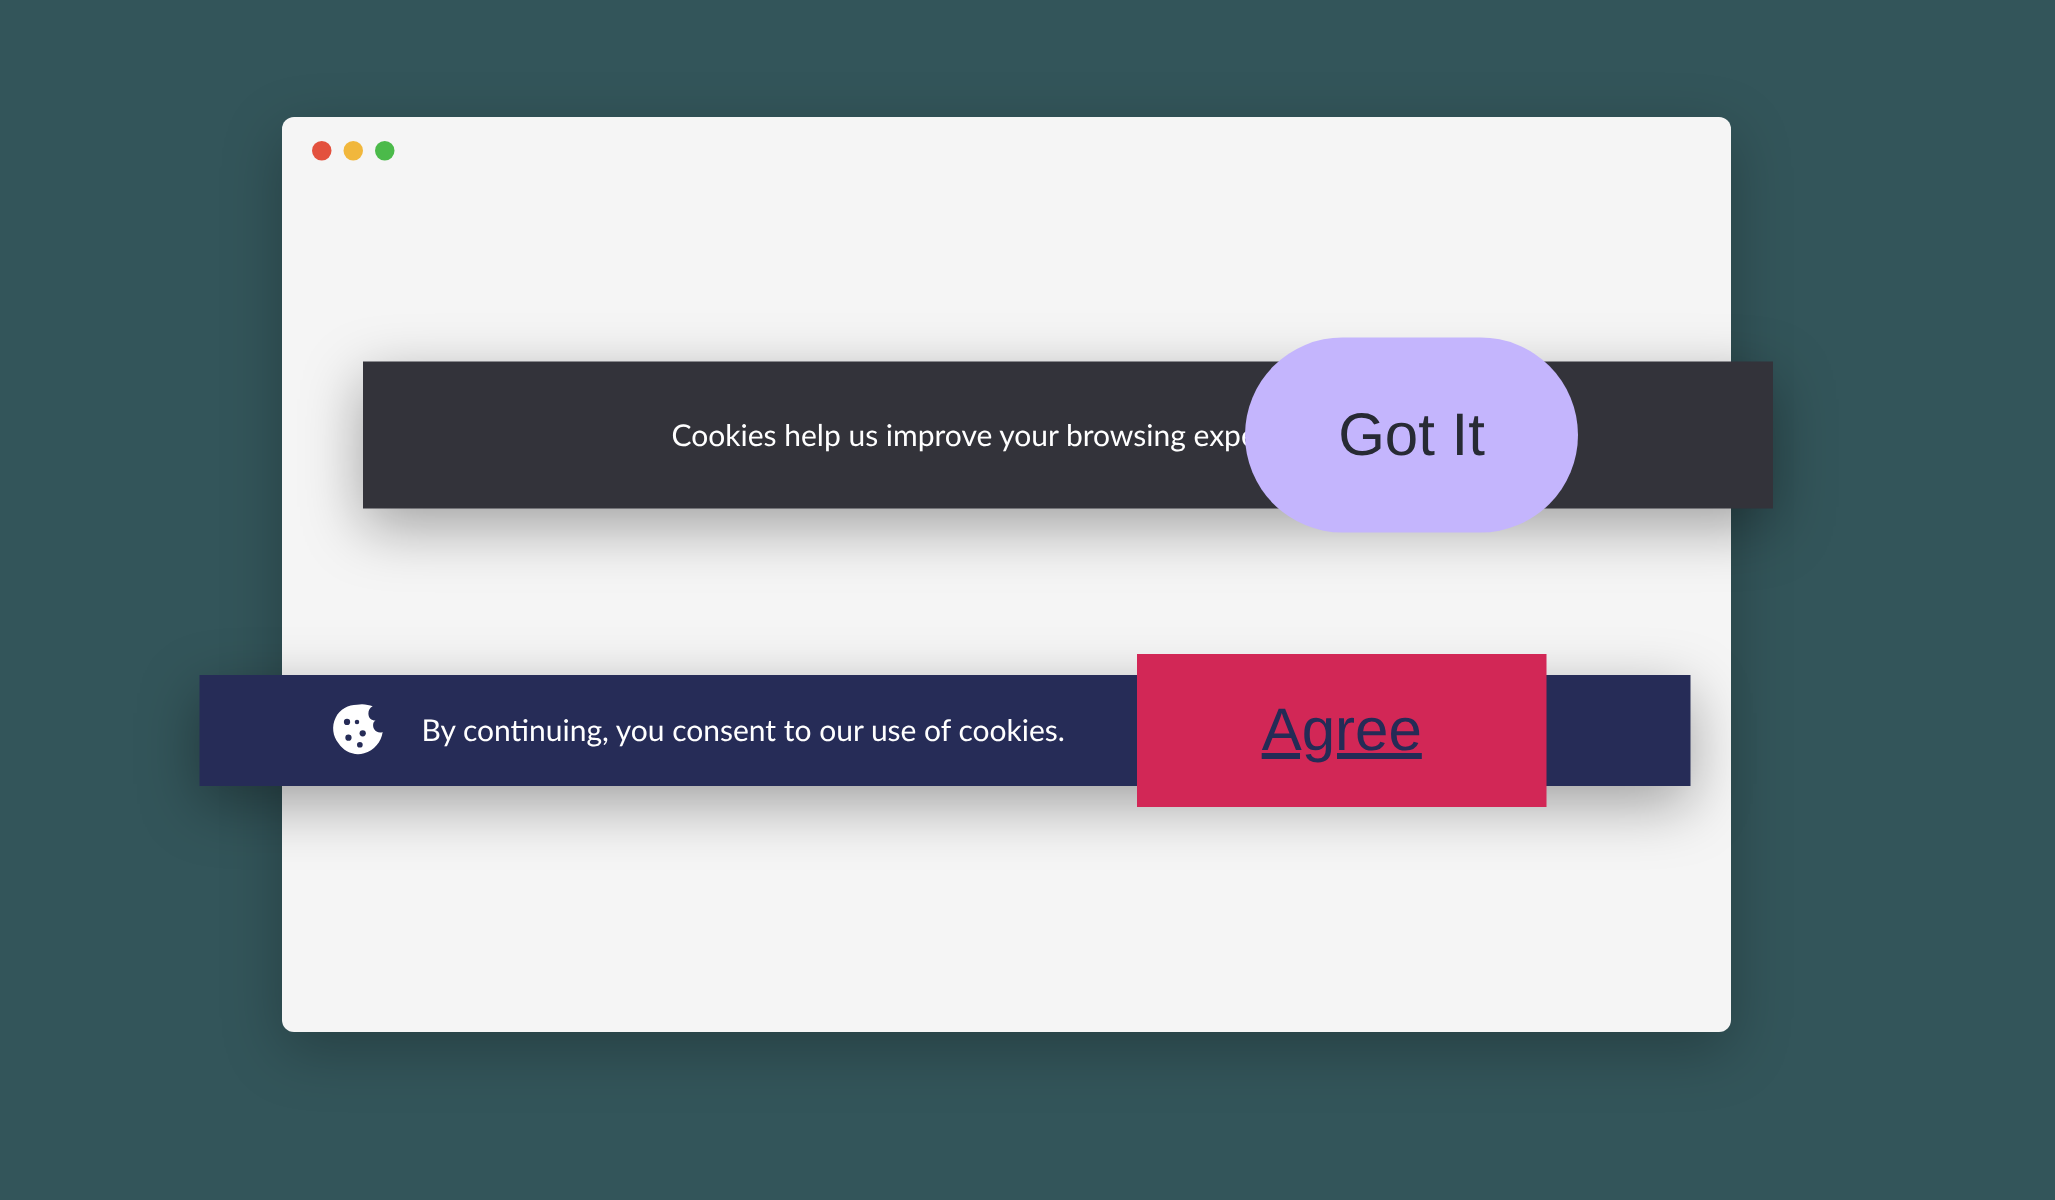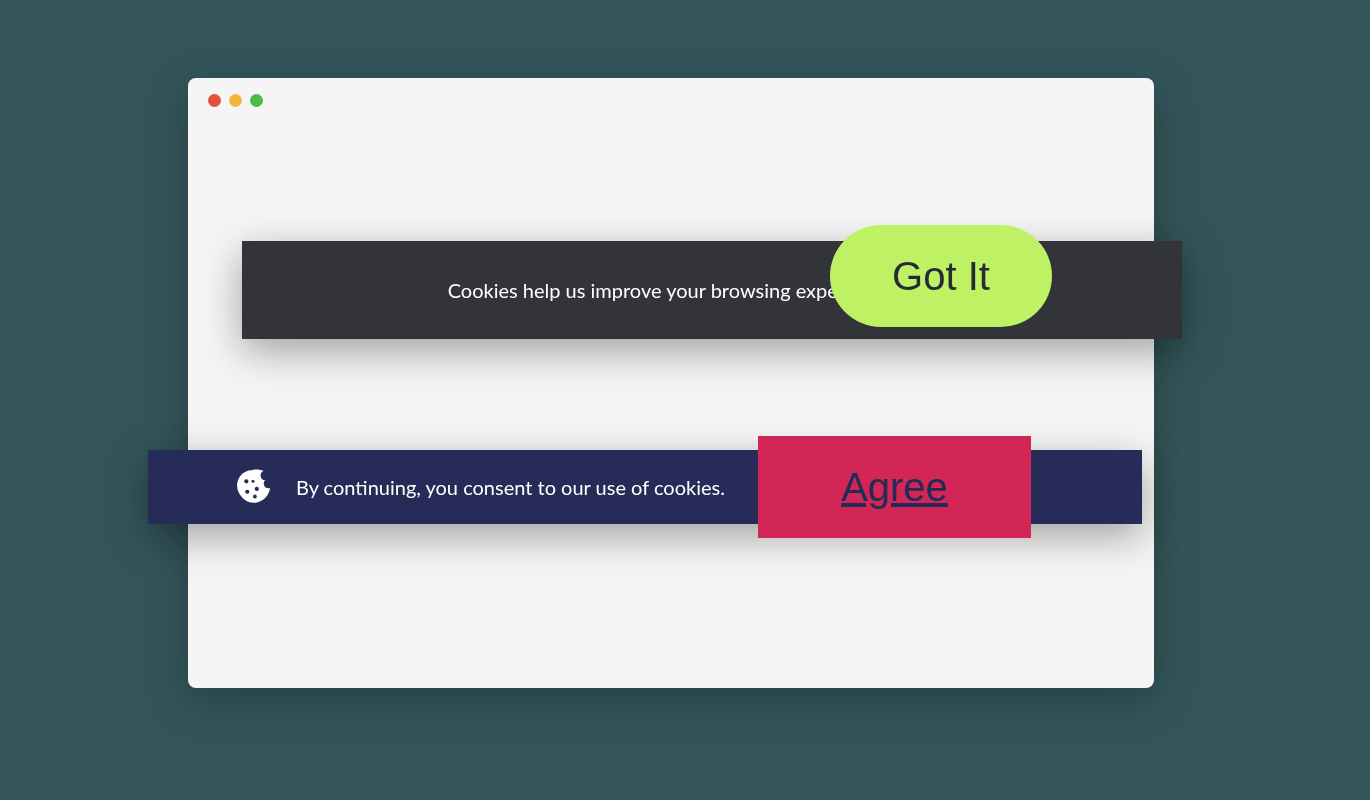--- a/index.html
+++ b/index.html
@@ -57,22 +57,22 @@
       color: #ffffff;
       font-size: 20px;
       padding-right: 120px;
       padding-left: 40px;
     }
     .btn-gotit {
       position: absolute;
       left: 830px;
       top: 225px;
       width: 222px;
-      height: 102px;
-      background: #bef264;
+      height: 130px;
+      background: #c4b5fd;
       border-radius: 65px;
       display: flex;
       align-items: center;
       justify-content: center;
       color: #272a34;
       font-size: 40px;
       font-weight: 500;
       cursor: pointer;
       border: none;
     }
@@ -83,21 +83,20 @@
       left: 133px;
       top: 450px;
       width: 994px;
       height: 74px;
       background: #262c57;
       display: flex;
       align-items: center;
       box-shadow: 0 12px 40px rgba(0,0,0,0.35);
       gap: 24px;
       padding-left: 86px;
-      margin-left: 15px;
     }
     .cookie-icon {
       width: 38px;
       height: 38px;
       flex-shrink: 0;
     }
     .banner-2 .msg {
       color: #ffffff;
       font-size: 20px;
     }

